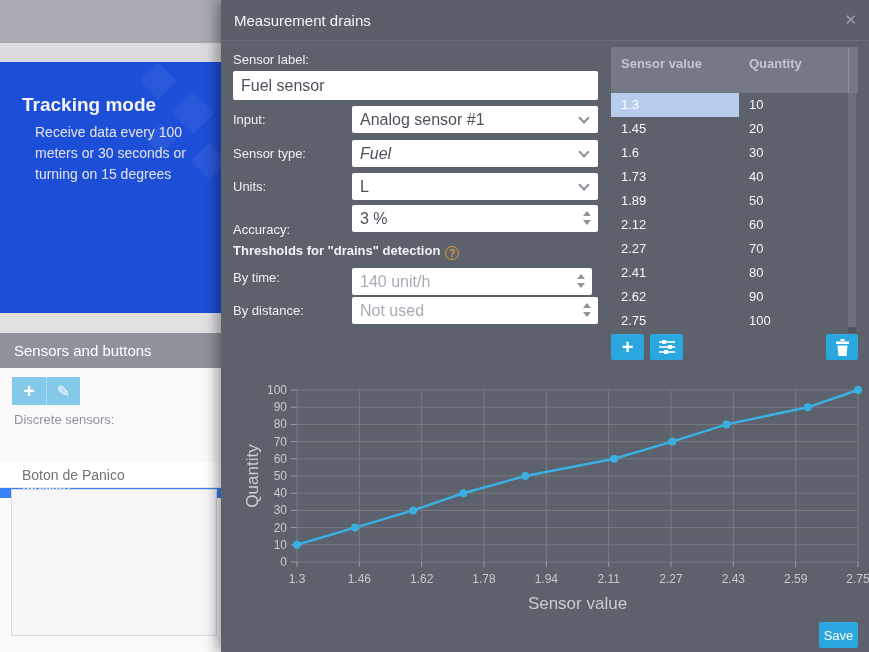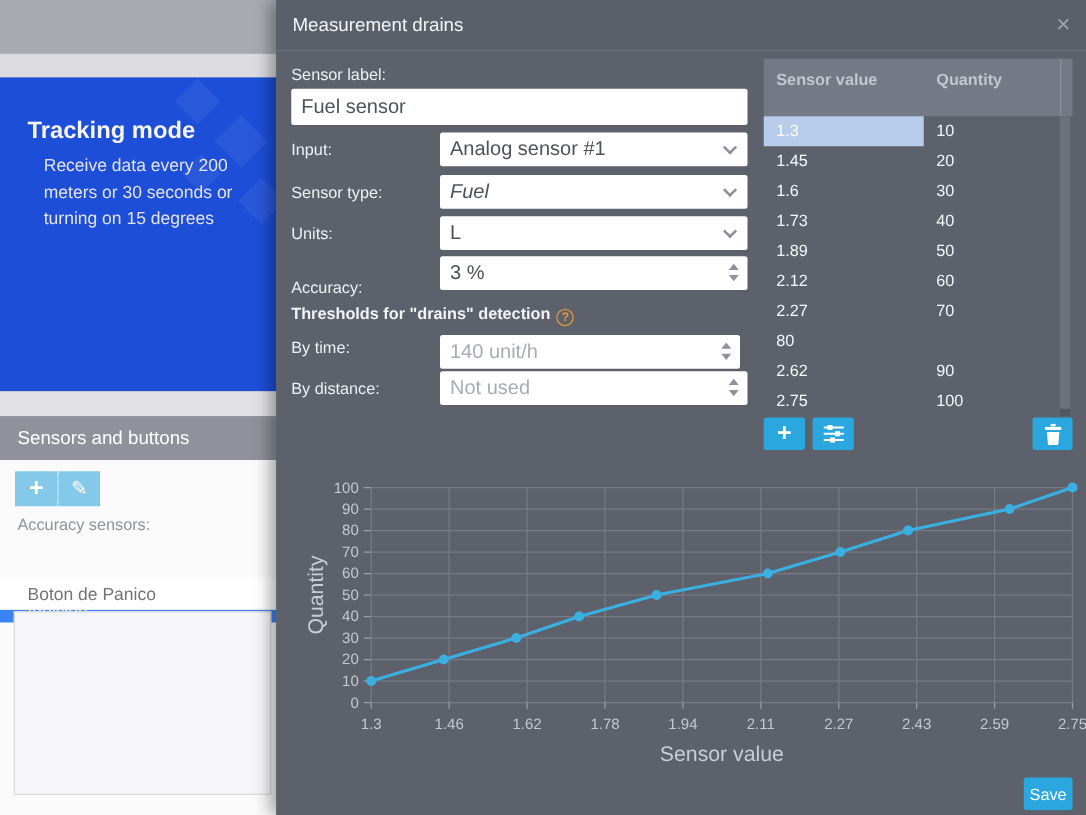--- a/index.html
+++ b/index.html
@@ -78,34 +78,34 @@
 
   <div class="abs bg-top"></div>
   <div class="abs bg-strip1"></div>
 
   <div class="abs bg-tracking">
     <div class="wm" style="left:145px; top:6px;  width:26px; height:26px;"></div>
     <div class="wm" style="left:178px; top:36px; width:30px; height:30px;"></div>
     <div class="wm" style="left:150px; top:66px; width:22px; height:22px;"></div>
     <div class="wm" style="left:196px; top:86px; width:26px; height:26px;"></div>
     <div class="tracking-title">Tracking mode</div>
-    <div class="tracking-desc">Receive data every 200 meters or 30 seconds or turning on 15 degrees</div>
+    <div class="tracking-desc">Receive data every 100 meters or 30 seconds or turning on 15 degrees</div>
   </div>
 
   <div class="abs bg-strip2"></div>
   <div class="abs sensors-header">Sensors and buttons</div>
 
   <div class="abs sensors-body">
     <div class="panel-btns">
       <div class="pbtn plus">+</div>
       <div class="pbtn pencil">
           <span>✎</span>
         </div>
     </div>
-    <div class="discrete-label">Accuracy sensors:</div>
+    <div class="discrete-label">Discrete sensors:</div>
     <div class="bg-list-item bg-item-sel">Ignicion</div>
     <div class="bg-list-item bg-item-nrm">Boton de Panico</div>
     <div class="empty-box"></div>
   </div>
 
   <div class="abs dialog">
     <div class="dlg-header">
       <div class="dlg-title">Measurement drains</div>
       <div class="dlg-close">✕</div>
     </div>
@@ -193,20 +193,21 @@
           </div>
           <div class="trow">
             <div class="tcell c0">2.12</div>
             <div class="tcell c1">60</div>
           </div>
           <div class="trow">
             <div class="tcell c0">2.27</div>
             <div class="tcell c1">70</div>
           </div>
           <div class="trow">
+            <div class="tcell c0">2.41</div>
             <div class="tcell c1">80</div>
           </div>
           <div class="trow">
             <div class="tcell c0">2.62</div>
             <div class="tcell c1">90</div>
           </div>
           <div class="trow">
             <div class="tcell c0">2.75</div>
             <div class="tcell c1">100</div>
           </div>

